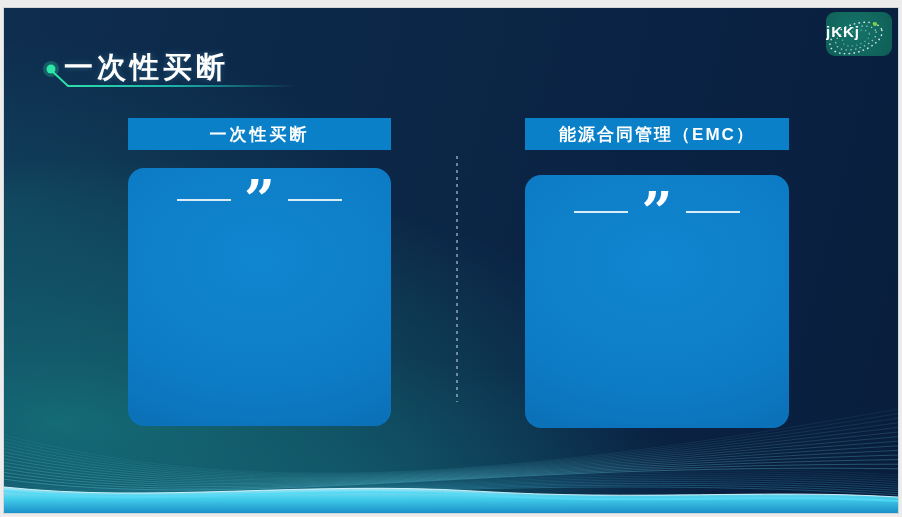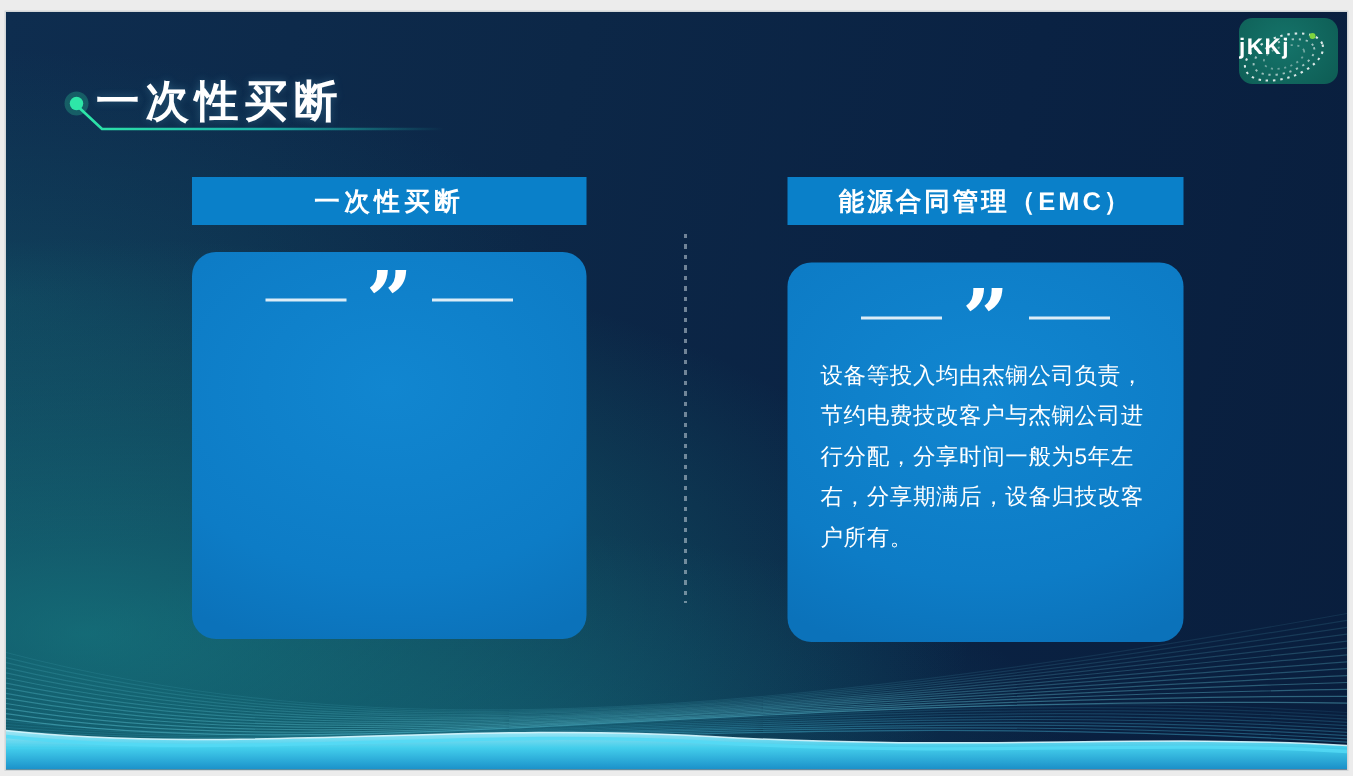--- a/index.html
+++ b/index.html
@@ -128,21 +128,20 @@
   </div>
 
   <div class="divider"></div>
 
   <div class="card right">
     <div class="quote-row">
       <span class="quote-line"></span>
       <span class="quote-mark">”</span>
       <span class="quote-line"></span>
     </div>
-    <div class="card-body">设备等投入均由杰锎公司负责，节约电费技改客户与杰锎公司进行分配，分享时间一般为5年左右，分享期满后，设备归技改客户所有。</div>
   </div>
 
   <svg class="waves" id="waves-svg" viewBox="0 0 894 130" preserveAspectRatio="none">
     <defs>
       <linearGradient id="wg" x1="0" y1="0" x2="0" y2="1">
         <stop offset="0" stop-color="#a9edfb"></stop>
         <stop offset="0.45" stop-color="#45d4f2"></stop>
         <stop offset="1" stop-color="#1b94cf"></stop>
       </linearGradient>
     </defs>

